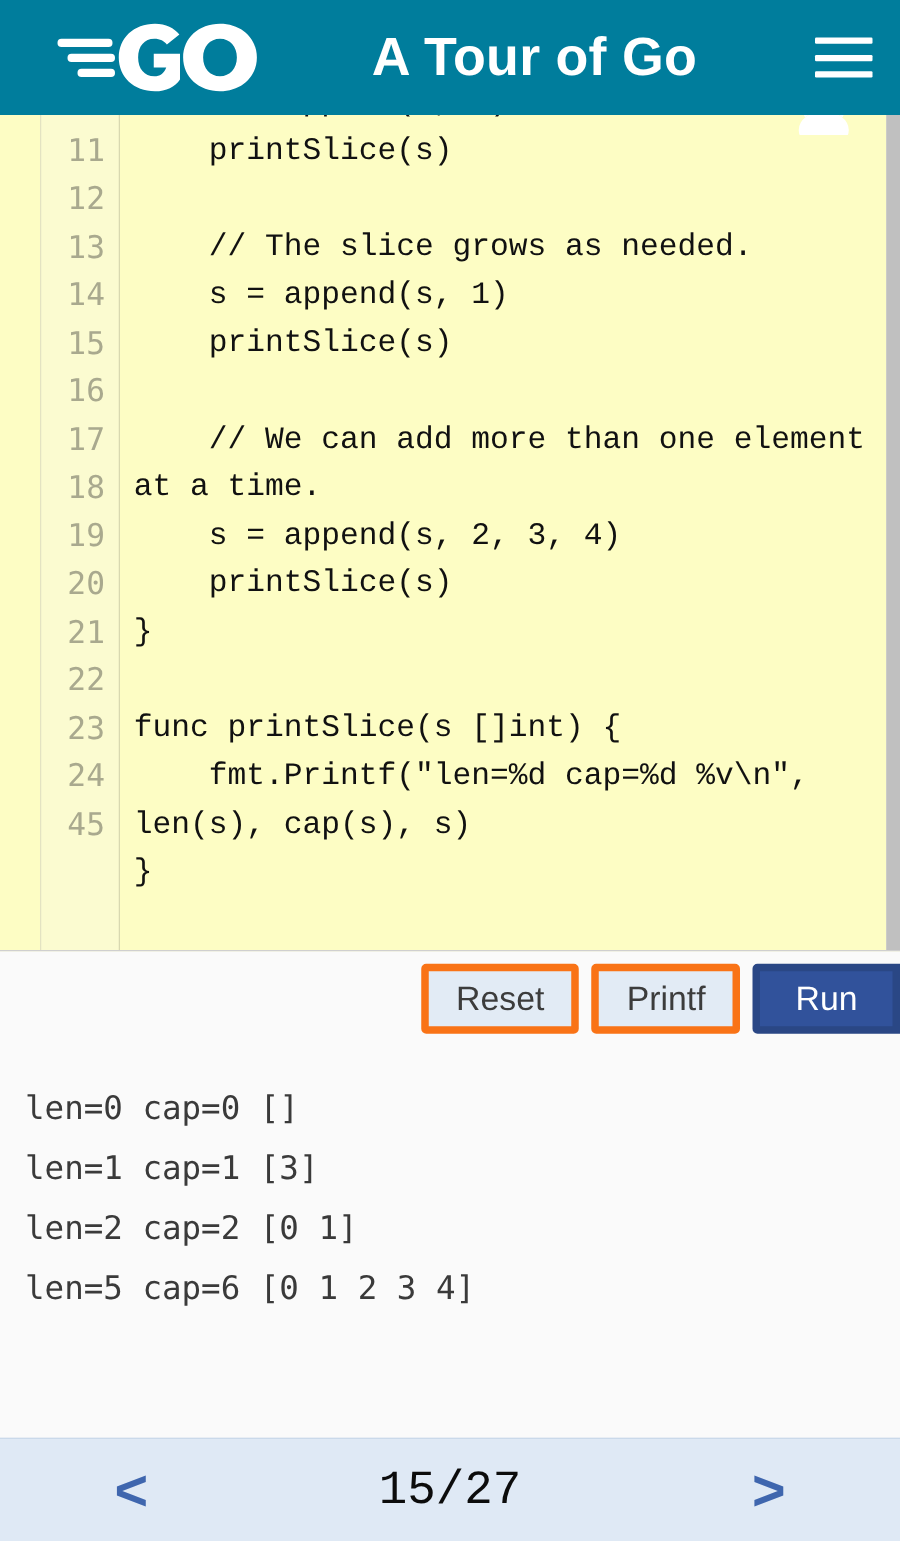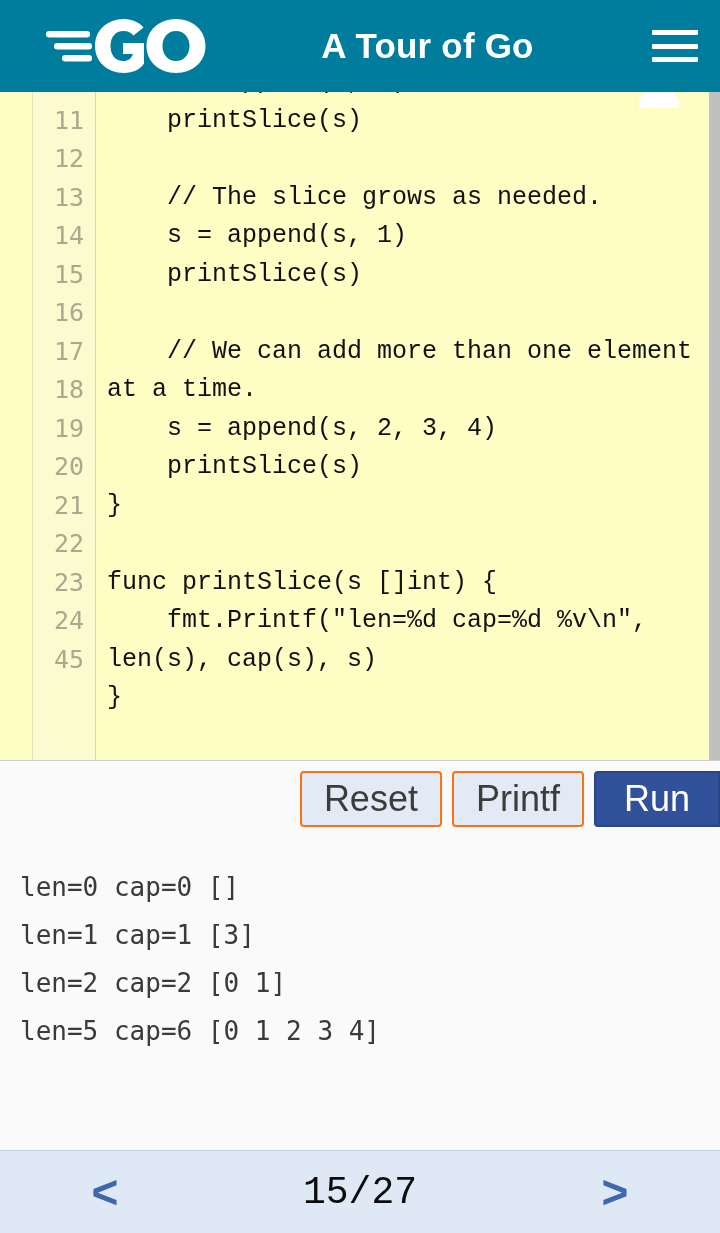--- a/index.html
+++ b/index.html
@@ -38,21 +38,21 @@
     display: flex;
     align-items: center;
     flex: 0 0 auto;
   }
   .logo-svg { display: block; }
 
   .header-title {
     flex: 1 1 auto;
     text-align: center;
     color: #ffffff;
-    font-size: 35px;
+    font-size: 43px;
     font-weight: bold;
     letter-spacing: 0.2px;
     padding-right: 6px;
     white-space: nowrap;
     user-select: none;
   }
 
   .hamburger {
     flex: 0 0 auto;
     width: 46px;
@@ -148,28 +148,28 @@
     height: 76px;
     background: #fafafa;
     display: flex;
     align-items: center;
     justify-content: flex-end;
     gap: 10px;
     padding: 0 0 0 12px;
   }
   .btn {
     font-family: "Liberation Sans", sans-serif;
-    font-size: 36px;
+    font-size: 27px;
     border-radius: 4px;
     cursor: pointer;
     display: flex;
     align-items: center;
     justify-content: center;
     height: 56px;
-    border: 2px solid #f97316;
+    border: 6px solid #f97316;
   }
   .btn-secondary {
     background: #e2ebf5;
     color: #3c3c3c;
     padding: 0 22px;
   }
   .btn-primary {
     background: #31529b;
     color: #ffffff;
     border-color: #2a4785;

